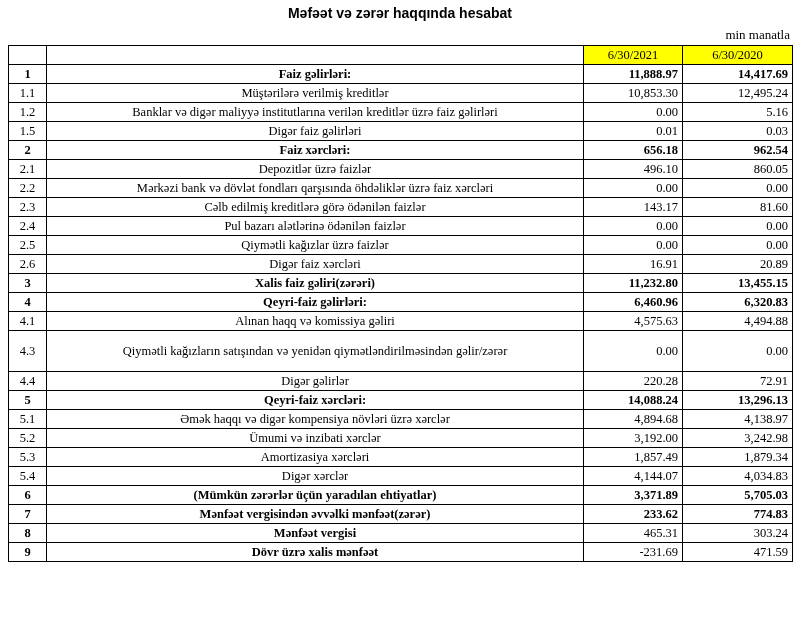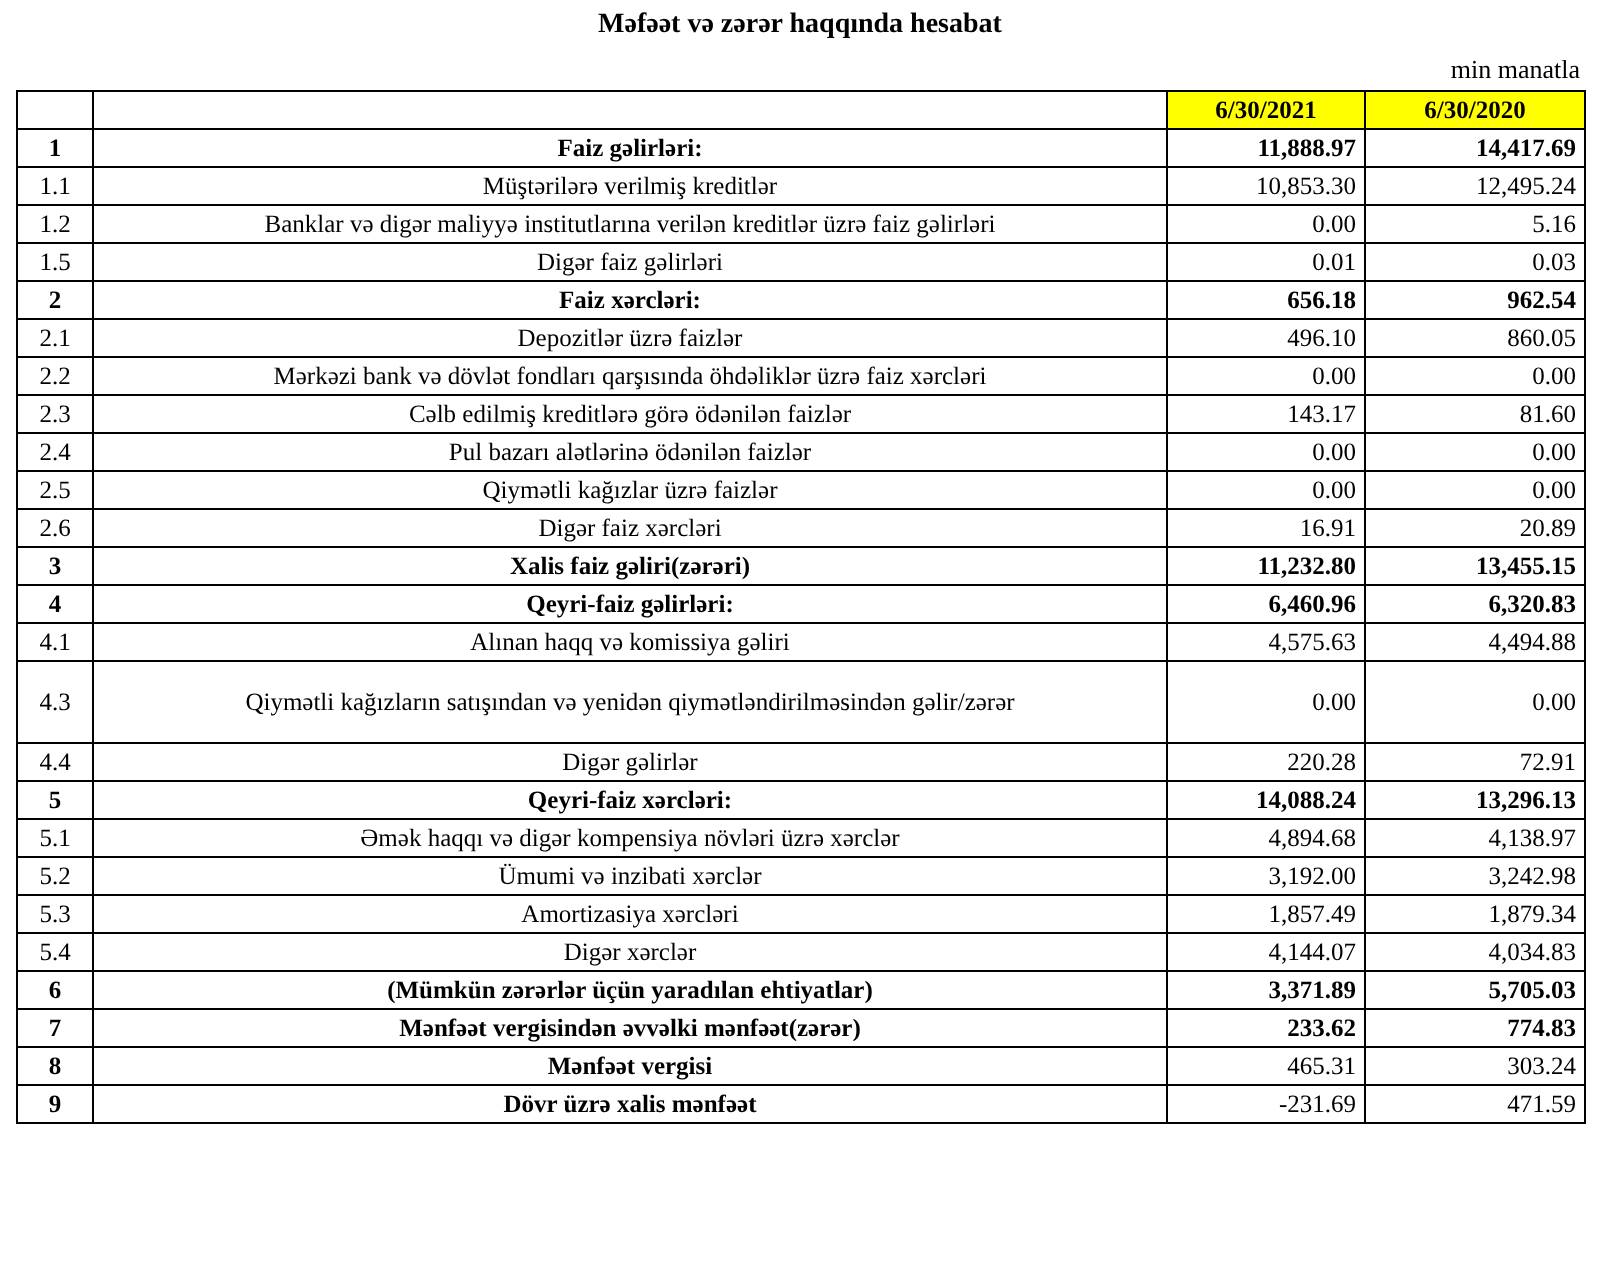--- a/index.html
+++ b/index.html
@@ -6,21 +6,21 @@
   html, body { margin: 0; padding: 0; }
   body {
     width: 800px;
     height: 631px;
     background: #ffffff;
     font-family: "Liberation Serif", serif;
     color: #000;
   }
   .page-title {
     text-align: center;
-    font-family: Liberation Serif, serif;
+    font-family: Liberation Sans, sans-serif;
     font-weight: bold;
     font-size: 14px;
     padding-top: 5px;
   }
   .unit-label {
     text-align: right;
     font-weight: normal;
     font-size: 13px;
     margin: 6px 10px 2px 0;
   }
@@ -36,21 +36,21 @@
     font-size: 12.5px;
     padding: 0 4px;
     height: 19px;
     overflow: hidden;
     white-space: nowrap;
     vertical-align: middle;
   }
   th.blank { background: #ffffff; }
   th.date-header {
     background: #FFFF00;
-    font-weight: bold;
+    font-weight: normal;
     text-align: center;
     font-size: 12.5px;
   }
   td.c-num { text-align: center; }
   td.c-label { text-align: center; }
   td.c-val { text-align: right; }
   tr.tall td { height: 41px; }
   .b { font-weight: bold; }
 </style>
 </head>

